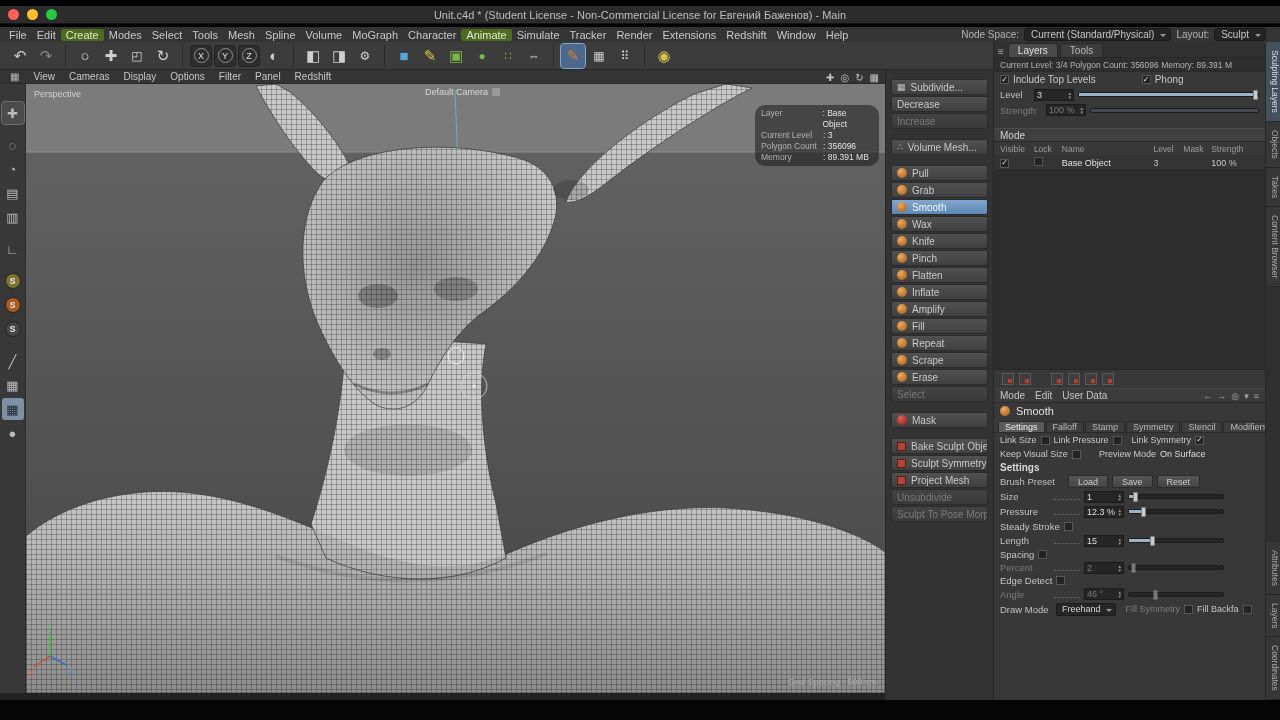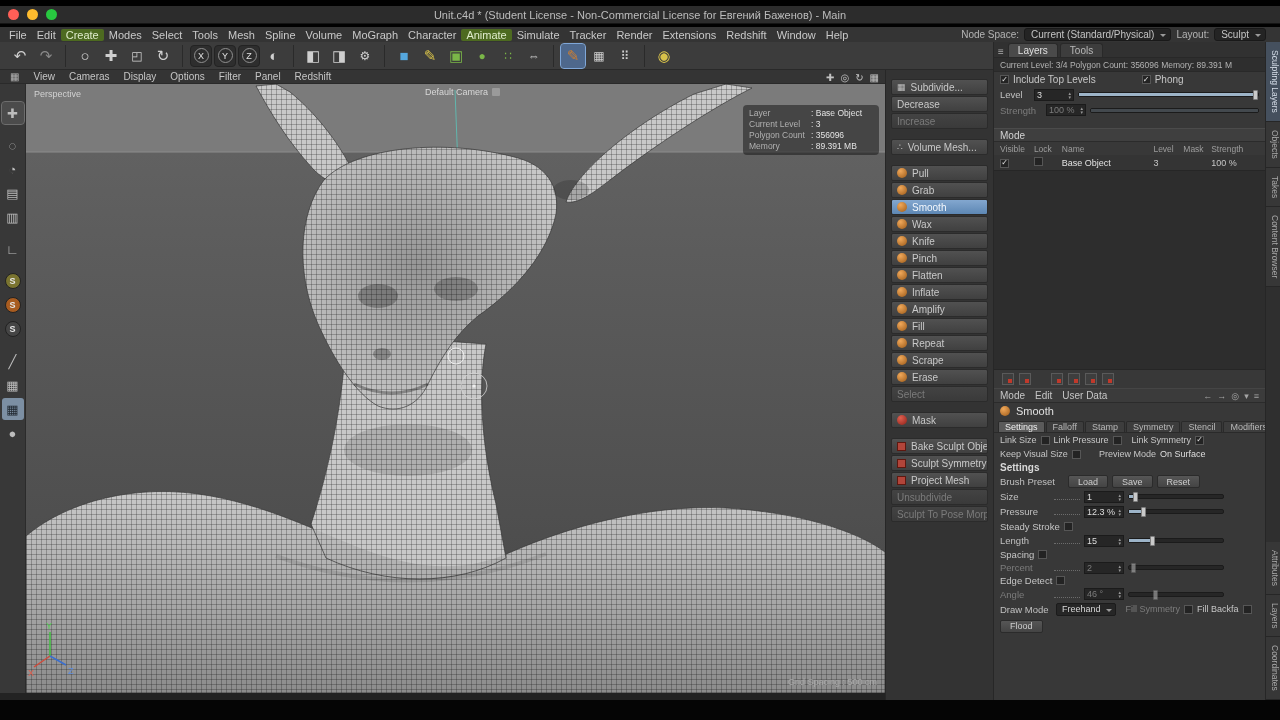--- a/index.html
+++ b/index.html
@@ -55,22 +55,22 @@
   .lgap { height:6px; }
   .sbadge { width:16px; height:16px; border-radius:50%; display:flex; align-items:center; justify-content:center;
             font-size:9px; font-weight:bold; color:#e6e6e6; border:1px solid #222; }
   .sb1{background:#7a7430}.sb2{background:#a85c20}.sb3{background:#454545}
 
   
   .viewport { position:absolute; left:26px; top:84px; width:859px; height:609px; overflow:hidden; }
   .vp-label { position:absolute; left:8px; top:5px; font-size:9px; color:#d2d2d2;text-align:center; }
   .vp-camera { position:absolute; left:399px; top:3px; font-size:9px; color:#d8d8d8; display:flex; gap:4px; align-items:center; }
   .cam-ic { width:8px; height:8px; background:#9a9a9a; border-radius:1px; }
-  .vp-hud { position:absolute; right:6px; top:21px; width:136px; background:rgba(25,25,25,0.55);
-            border-radius:4px; padding:3px 6px; font-size:8.5px; line-height:11px; }
+  .vp-hud { position:absolute; right:6px; top:21px; width:124px; background:rgba(25,25,25,0.55);
+            border-radius:10px; padding:3px 6px; font-size:8.5px; line-height:11px; }
   .hud-row { display:flex; }
   .hud-l { width:62px; color:#b2b2b2; }
   .hud-v { color:#e3e3e3; }
   .vp-grid { position:absolute; right:8px; bottom:6px; font-size:9px; color:#a9a9a9; }
   .vp-bottom { position:absolute; left:0; top:693px; width:885px; height:7px; background:#232323; }
 
   
   .sculptpanel { position:absolute; left:885px; top:70px; width:108px; height:630px;
                  background:#333333; border-left:1px solid #272727; padding:8px 3px 0 3px; }
   .sp-btn { height:16px; margin:1px 2px; display:flex; align-items:center; gap:5px; padding:0 5px;
@@ -682,23 +682,20 @@
 
     <div class="rp-row h16" style="font-size:9px">
       <span class="flabel" style="width:52px">Draw Mode</span>
       <span class="ddl">Freehand</span>
       <span class="dim" style="margin-left:6px">Fill Symmetry</span>
       <span class="cb"></span>
       <span>Fill Backfa</span>
       <span class="cb"></span>
     </div>
 
-    <div class="rp-row h18">
-      <span class="mini-btn">Flood</span>
-    </div>
   </div>
 
   <div class="sidetabs">
     <span class="vtab active">Sculpting Layers</span>
     <span class="vtab">Objects</span>
     <span class="vtab">Takes</span>
     <span class="vtab">Content Browser</span>
     <span class="vspacer"></span>
     <span class="vtab">Attributes</span>
     <span class="vtab">Layers</span>

